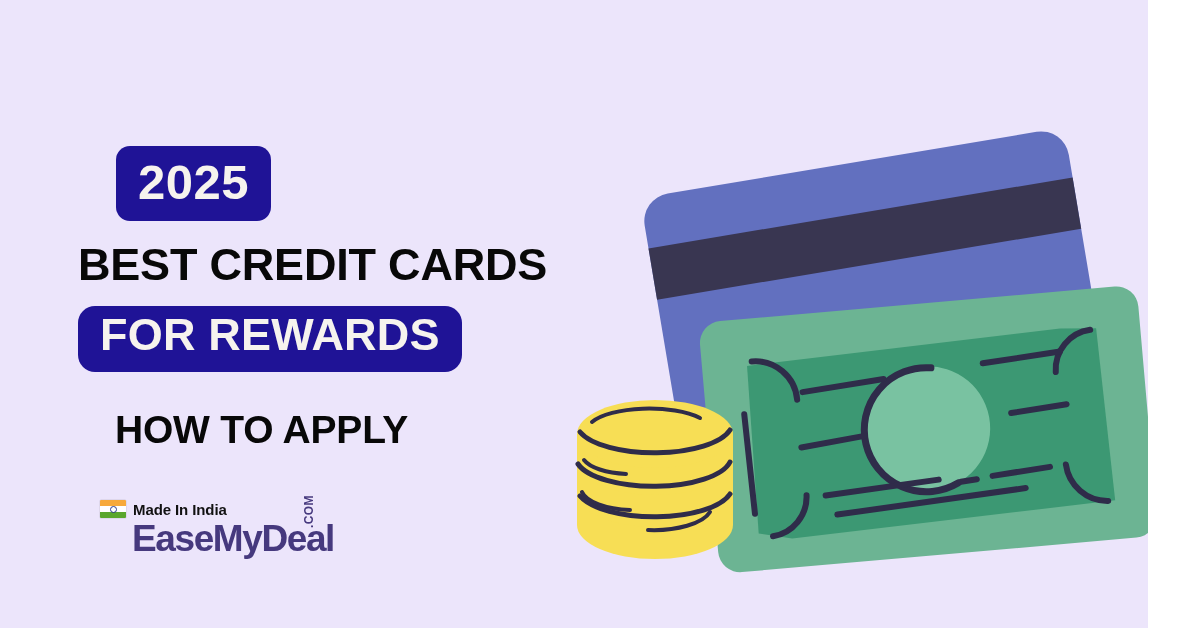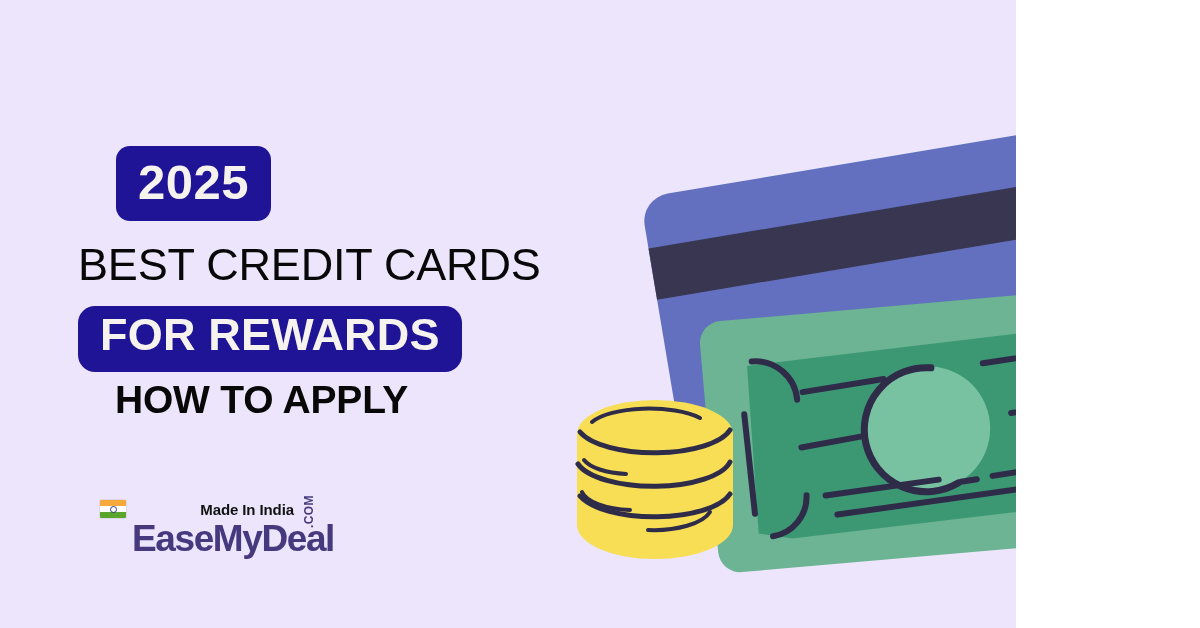--- a/index.html
+++ b/index.html
@@ -2,21 +2,21 @@
 <html><head>
 <meta charset="utf-8">
 <style>
   html, body {
     margin: 0;
     padding: 0;
     background: #ffffff;
   }
   #poster {
     position: relative;
-    width: 1016px;
+    width: 1148px;
     height: 628px;
     overflow: hidden;
     background: #ece5fb;
     font-family: "Liberation Sans", sans-serif;
   }
 
   
   .text-col {
     position: absolute;
     left: 78px;
@@ -34,41 +34,41 @@
     line-height: 1;
     padding: 12px 22px 14px 22px;
     border-radius: 14px;
     margin-left: 38px;
   }
 
   .headline {
     margin-top: 21px;
     color: #080808;
     font-size: 45px;
-    font-weight: normal;
+    font-weight: bold;
     letter-spacing: -0.2px;
     line-height: 1;
     white-space: nowrap;
   }
 
   .rewards-badge {
     display: inline-block;
     margin-top: 19px;
     background: #1f1396;
     color: #f6f3ee;
     font-size: 45px;
     font-weight: bold;
     letter-spacing: 0.2px;
     line-height: 1;
     padding: 6px 22px 15px 22px;
     border-radius: 17px;
   }
 
   .subline {
-    margin-top: 8px;
+    margin-top: 38px;
     margin-left: 37px;
     color: #080808;
     font-size: 39px;
     font-weight: bold;
     letter-spacing: -0.2px;
     line-height: 1;
     white-space: nowrap;
   }
 
   
@@ -77,21 +77,20 @@
     left: 84px;
     top: 500px;
     width: 210px;
     height: 72px;
   }
   .logo-top {
     display: flex;
     align-items: center;
     gap: 7px;
     margin-left: 16px;
-    justify-content: space-between;
   }
   .flag {
     width: 26px;
     height: 18px;
     border-radius: 1px;
     position: relative;
     overflow: hidden;
     box-shadow: 0 0 0 0.5px rgba(0,0,0,0.12);
   }
   .flag .band {

